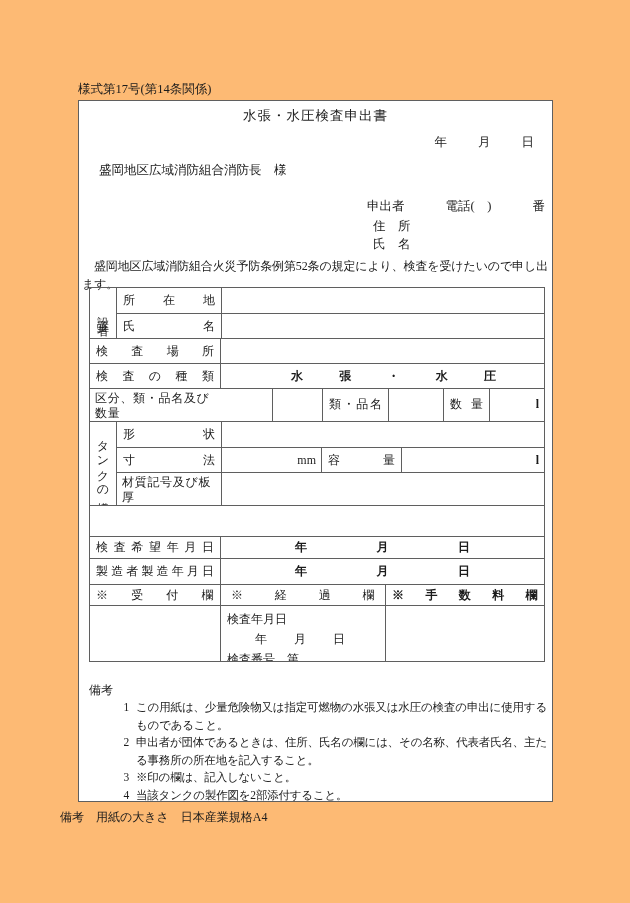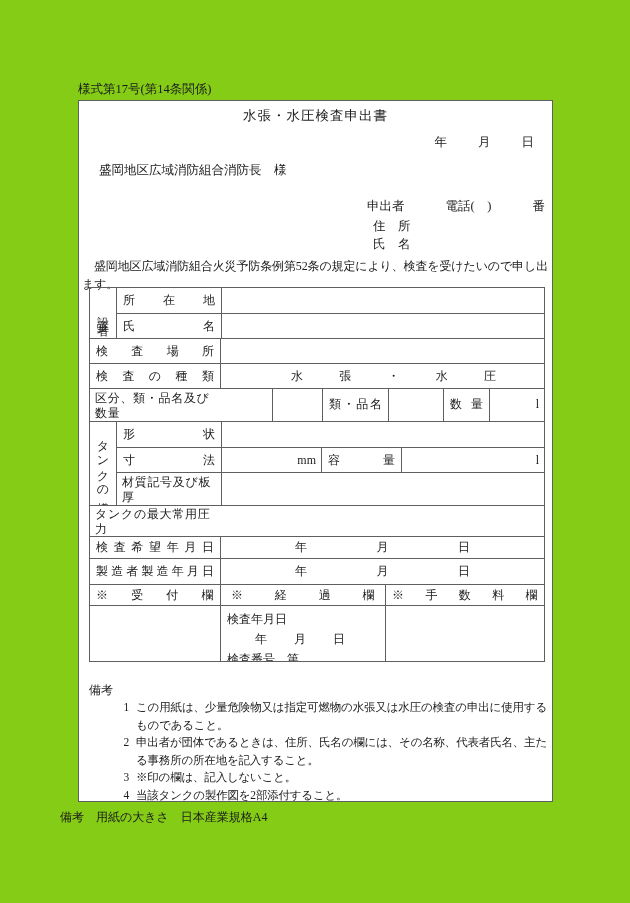--- a/index.html
+++ b/index.html
@@ -6,21 +6,21 @@
     --bc:#5f5f5f;          
     --tc:#1b1b1b;          
   }
   *{box-sizing:border-box;margin:0;padding:0;}
   html,body{background:#ffffff;}
   body{
     width:630px;height:903px;position:relative;
     font-family:"Liberation Serif","DejaVu Serif",serif;
     color:var(--tc);font-size:12px;
   }
-  .page{position:absolute;inset:0;background:#84cc16;}
+  .page{position:absolute;inset:0;background:#fdba74;}
 
   .form-number{position:absolute;left:78px;top:81px;font-size:12.5px;}
 
   .sheet{
     position:absolute;left:78px;top:100px;width:475px;height:702px;
     border:1px solid var(--bc);background:#ffffff;
   }
   .doc-title{position:absolute;left:0;right:0;top:6px;text-align:center;
     font-size:13.5px;letter-spacing:1px;}
   .date-line{position:absolute;top:33px;right:16px;font-size:12.5px;letter-spacing:2px;}
@@ -44,21 +44,21 @@
   .srow + .srow{border-top:1px solid var(--bc);}
   .srow > .tc:first-child{border-left:none;}
 
   .vcell{width:26px;display:flex;align-items:center;justify-content:center;border-left:none;}
   .vtext{writing-mode:vertical-rl;text-orientation:upright;line-height:1;font-size:12px;}
   .vsp3{letter-spacing:4px;}
   .vsp6{letter-spacing:1.5px;}
 
   .w104{width:104px;}
   .lblw{width:130px;}            
-  .flex1{flex:1;}
+  .flex1{flex:1;font-weight:bold;}
 
   
   .jl{text-align:justify;text-align-last:justify;padding:0 6px;}
   
   .ml{line-height:15px;padding:2px 5px 0;letter-spacing:0.7px;}
 
   .ur{text-align:right;padding-right:5px;}
   .type-val{text-align:justify;text-align-last:justify;padding:0 48px 0 70px;}
   .date-val{text-align:justify;text-align-last:justify;padding:0 74px;}
 
@@ -158,21 +158,20 @@
             <div class="tc flex1 ur">l</div>
           </div>
           <div class="srow" style="height:33px;--lh:31px">
             <div class="tc w104 ml">材質記号及び板厚</div>
             <div class="tc flex1"></div>
           </div>
         </div>
       </div>
 
       <div class="trow" style="height:31px;--lh:29px">
-        <div class="tc lblw ml" style="padding-top:1px">タンクの最大常用圧力</div>
       </div>
 
       <div class="trow" style="height:22px;--lh:21px">
         <div class="tc lblw jl">検査希望年月日</div>
         <div class="tc flex1 date-val">年月日</div>
       </div>
 
       <div class="trow" style="height:26px;--lh:25px">
         <div class="tc lblw jl">製造者製造年月日</div>
         <div class="tc flex1 date-val">年月日</div>

